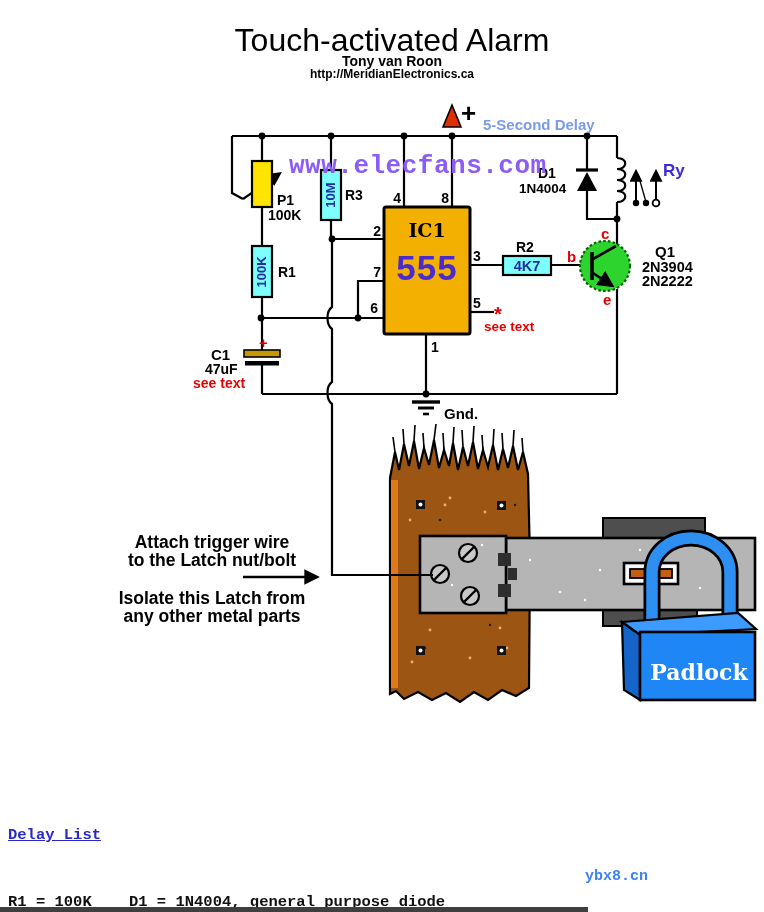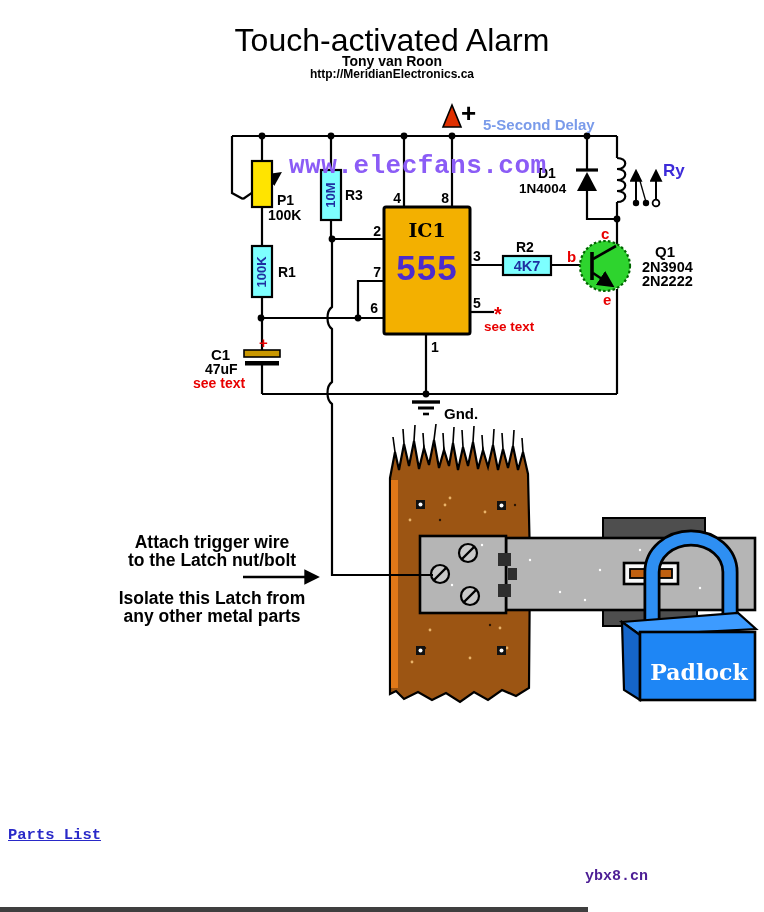--- a/index.html
+++ b/index.html
@@ -7,21 +7,21 @@
        font-family:"Liberation Sans",sans-serif;}
   .abs{position:absolute;}
   .hdr{left:20px;width:744px;text-align:center;color:#000;}
   #title{top:22px;font-size:32px;font-weight:normal;letter-spacing:0px;}
   #author{top:53px;font-size:14px;font-weight:bold;}
   #url{top:67px;font-size:12px;font-weight:bold;}
   #svg-stage{left:0;top:0;}
   #watermark-red{left:289px;top:151px;font-family:"Liberation Mono",monospace;
       font-weight:bold;font-size:26px;letter-spacing:0.5px;z-index:5;}
   #watermark-br{left:585px;top:868px;font-family:"Liberation Mono",monospace;
-      font-weight:bold;font-size:15px;color:#4c1d95;}
+      font-weight:bold;font-size:15px;color:#3b82f6;}
   #parts{left:8px;top:779px;font-family:"Liberation Mono",monospace;
       font-weight:bold;font-size:15.5px;color:#111;line-height:22.4px;white-space:pre;}
   #parts .pl-title{text-decoration:underline;}
   #bottom-strip{left:0;top:907px;width:588px;height:5px;background:#3f3f3f;}
   svg text{font-family:"Liberation Sans",sans-serif;font-weight:bold;}
   svg text.serif{font-family:"DejaVu Serif","Liberation Serif",serif;}
 </style>
 </head>
 <body>
 
@@ -266,21 +266,22 @@
     <text x="205" y="374" font-size="14">47uF</text>
     <text x="193" y="388" font-size="14" fill="#E80000">see text</text>
     <text x="259" y="348" font-size="15" fill="#E80000">+</text>
     <text x="494" y="321" font-size="20" fill="#E80000">*</text>
     <text x="484" y="331" font-size="13.5" fill="#E80000">see text</text>
     <text x="444" y="419" font-size="15">Gnd.</text>
   </g>
 </svg>
 
 <div class="abs" id="parts">
-  <div><span class="pl-title" style="color: rgb(41, 41, 200);">Parts List</span></div>
+  <div><span class="pl-title" style="color: rgb(41, 41, 200);">Delay List</span></div>
+  <div><span>R1 = 100K    D1 = 1N4004, general purpose diode</span></div>
   
   
   
   
 </div>
 
 <div class="abs" id="watermark-br">ybx8.cn</div>
 <div class="abs" id="bottom-strip"></div>
 
 </body></html>

